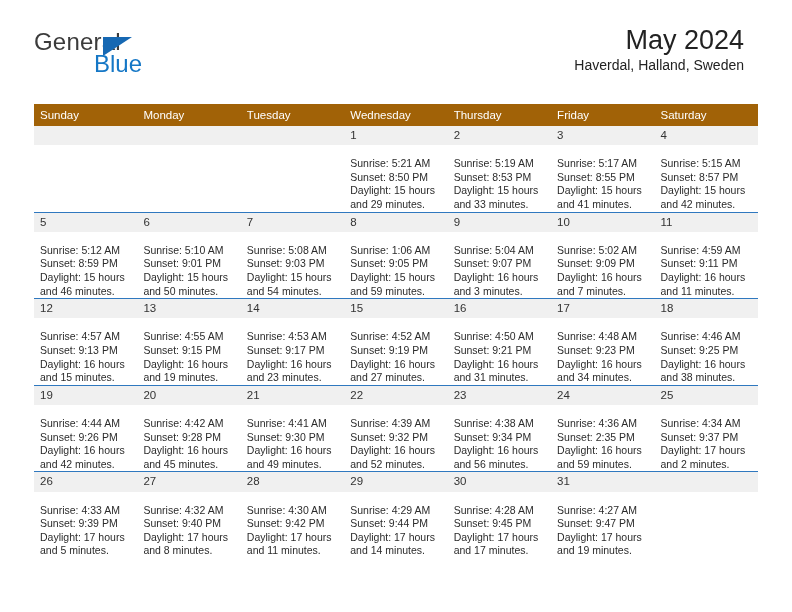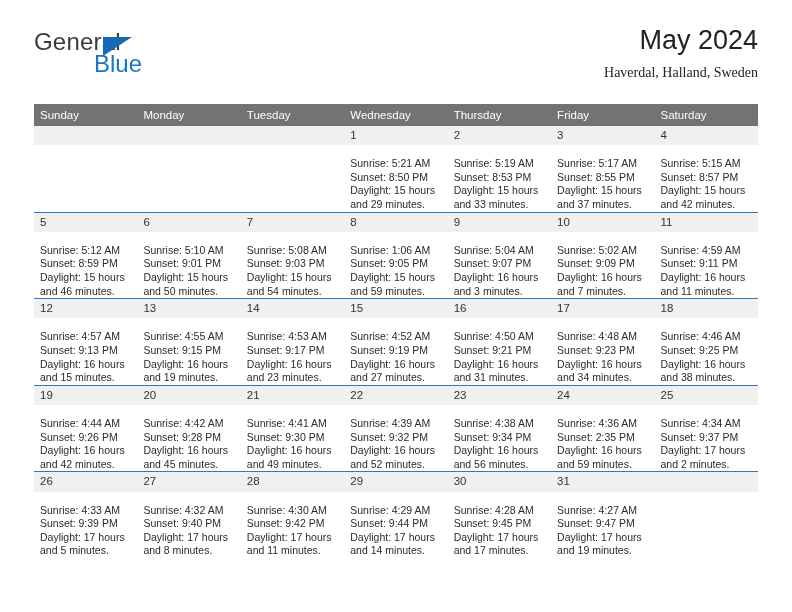--- a/index.html
+++ b/index.html
@@ -19,21 +19,21 @@
     width: 792px;
     height: 612px;
     box-sizing: border-box;
   }
 
   
   .header {
     position: absolute;
     left: 34px;
     top: 26px;
-    right: 34px;
+    right: 48px;
     height: 70px;
   }
   .logo {
     position: absolute;
     left: 0;
     top: 4px;
     width: 220px;
     height: 60px;
   }
   .logo-general {
@@ -69,39 +69,38 @@
     top: 0;
     text-align: right;
   }
   .cal-title {
     font-size: 27px;
     color: #222222;
     line-height: 1.1;
     white-space: nowrap;
   }
   .cal-subtitle {
-    margin-top: 9px;
+    margin-top: 2px;
     font-size: 14px;
     color: #222222;
     line-height: 1.1;
     white-space: nowrap;
-    font-family: Liberation Serif, serif;
   }
 
   
   .calendar {
     position: absolute;
     left: 34px;
     top: 104px;
     width: 724px;
     border-collapse: collapse;
     table-layout: fixed;
   }
   .calendar th {
-    background: #737373;
+    background: #a16207;
     color: #ffffff;
     font-size: 11.5px;
     font-weight: normal;
     text-align: left;
     padding: 5px 0 5px 6px;
     height: 12px;
     border: none;
   }
   .calendar td {
     vertical-align: top;
@@ -195,21 +194,21 @@
               <div>Sunrise: 5:19 AM</div>
               <div>Sunset: 8:53 PM</div>
               <div class="daylight">Daylight: 15 hours and 33 minutes.</div>
             </div>
           </td>
           <td>
             <div class="daynum">3</div>
             <div class="info">
               <div>Sunrise: 5:17 AM</div>
               <div>Sunset: 8:55 PM</div>
-              <div class="daylight">Daylight: 15 hours and 37 minutes.</div>
+              <div class="daylight">Daylight: 15 hours and 41 minutes.</div>
             </div>
           </td>
           <td>
             <div class="daynum">4</div>
             <div class="info">
               <div>Sunrise: 5:15 AM</div>
               <div>Sunset: 8:57 PM</div>
               <div class="daylight">Daylight: 15 hours and 42 minutes.</div>
             </div>
           </td>

